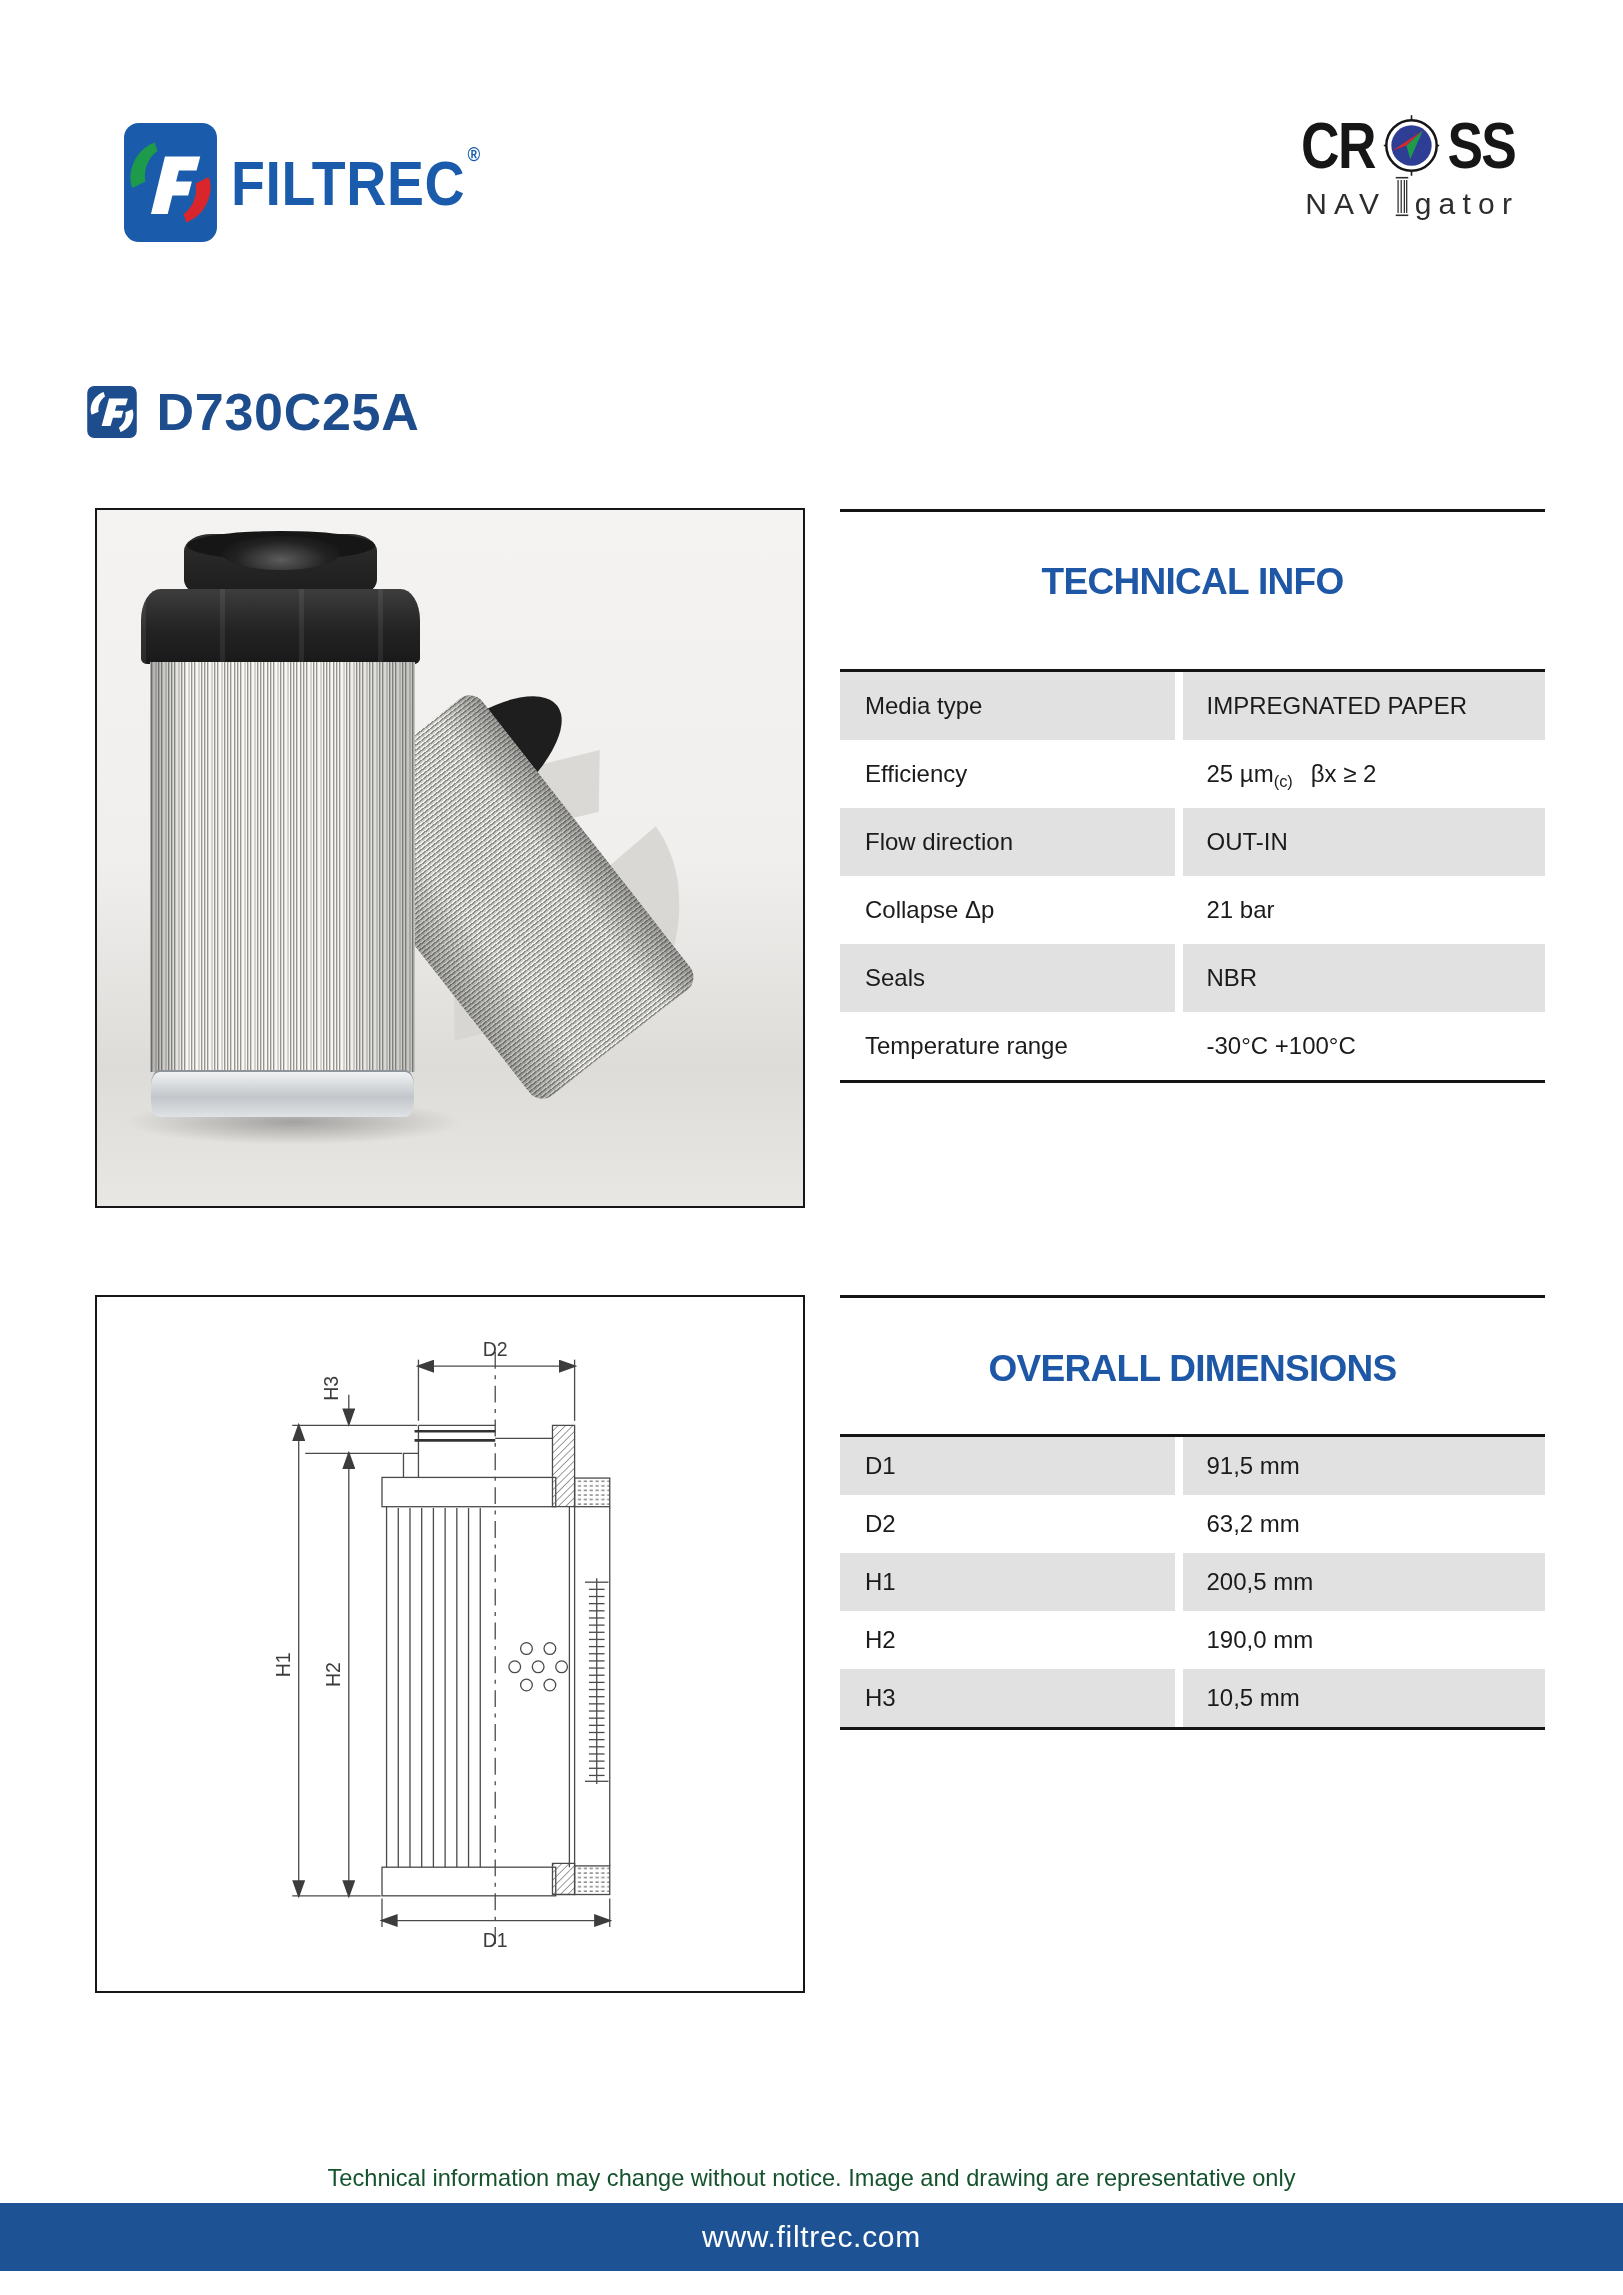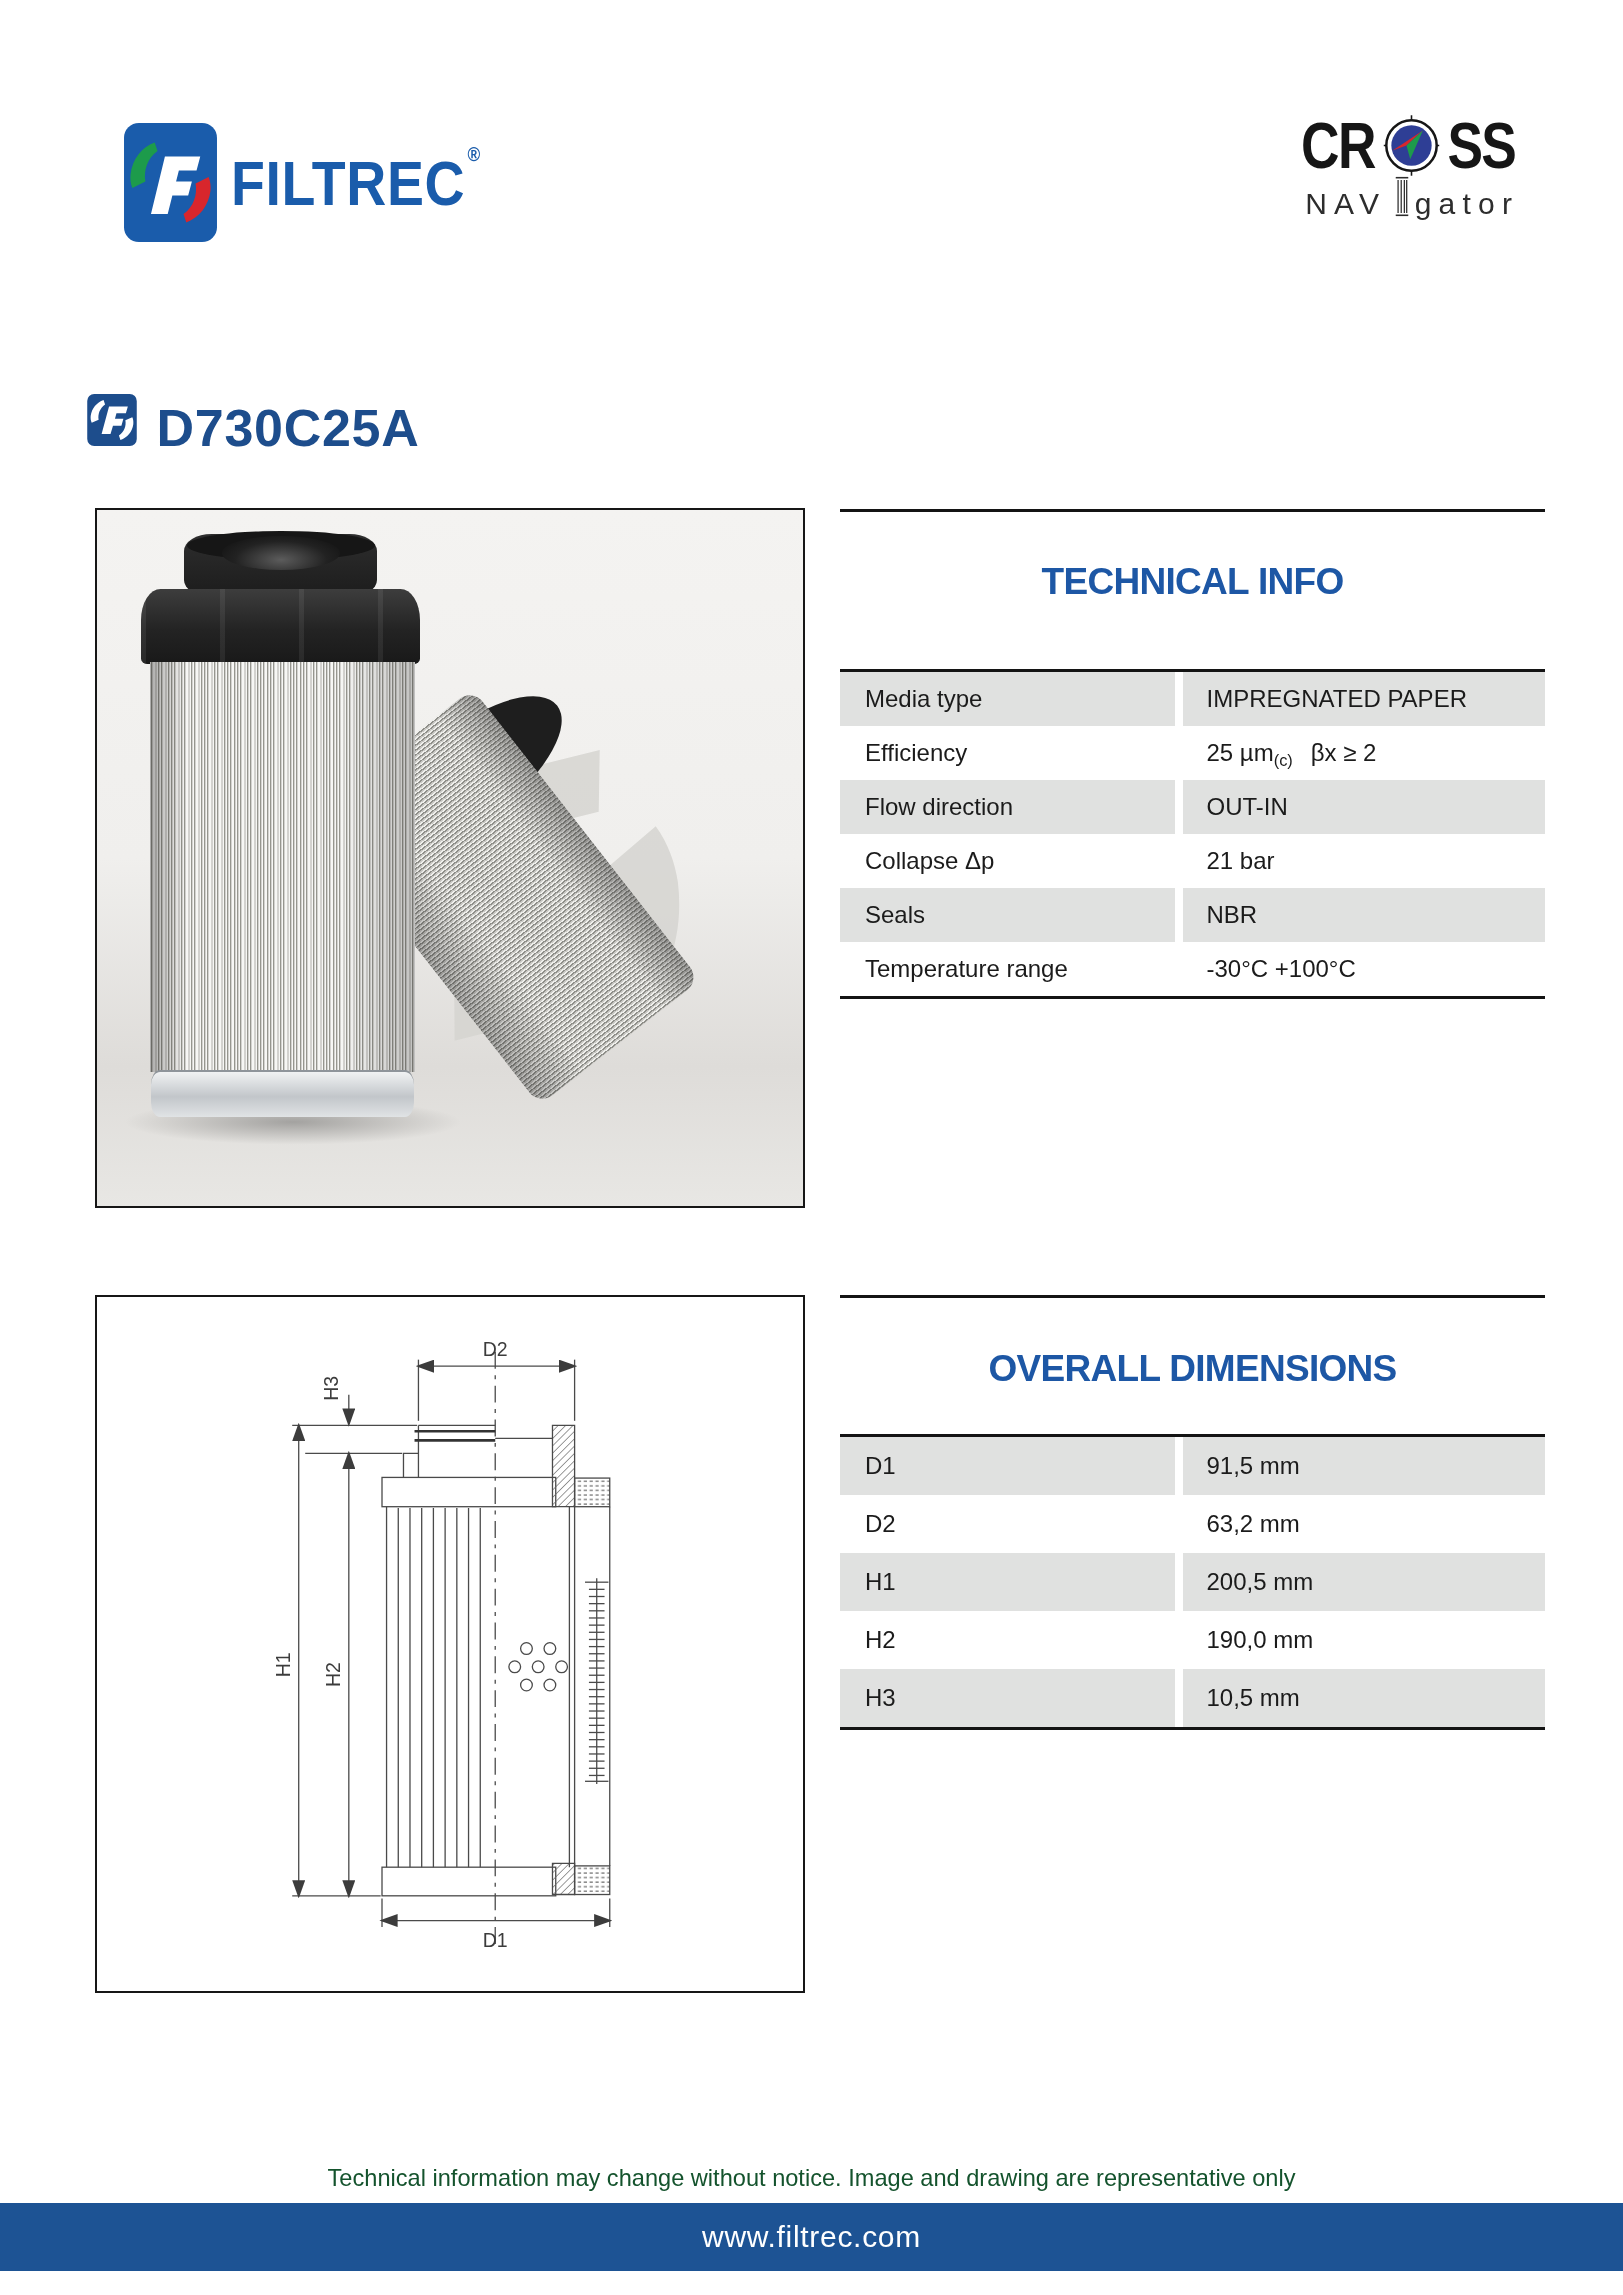--- a/index.html
+++ b/index.html
@@ -18,21 +18,21 @@
   .cross-row1 { display:flex; align-items:center; justify-content:flex-end; }
   .cross-txt { font-size:65px; font-weight:bold; color:#161616; letter-spacing:-2px; transform:scaleX(.82); transform-origin:center; white-space:nowrap; }
   .compass { width:63px; height:63px; margin:0 -2.6px; }
   .cross-row2 { display:flex; align-items:center; justify-content:flex-end; margin-top:-10.5px; padding-right:3.9px; }
   .nav-txt { font-size:30px; font-weight:normal; color:#2d2d2d; letter-spacing:7.2px;margin-top:14px; }
   .column-glyph { width:22px; height:47px; margin:0 1.3px 0 5.2px; }
 
   
   .product-row { left:87px; top:382px; display:flex; align-items:center; }
   .product-mark { width:50px; height:52px; }
-  .product-code { font-size:52px; font-weight:bold; color:#1d4d8c; margin-left:19.6px; letter-spacing:0.7px;margin-top:16px; }
+  .product-code { font-size:52px; font-weight:bold; color:#1d4d8c; margin-left:19.6px; letter-spacing:0.7px; }
 
   
   .photo-box { left:95px; top:508px; width:710px; height:700px; border:2.6px solid #161616; background:#efeeec; overflow:hidden; }
   .photo-inner { position:absolute; inset:0; background:linear-gradient(180deg,#f4f3f1 0%,#f0efed 50%,#dedcd9 80%,#e8e7e4 100%); }
   .watermark { position:absolute; left:151px; top:124px; width:510px; height:510px; opacity:.85; transform:rotate(-14deg); }
 
   .lying-end-rim { position:absolute; left:267px; top:216px; width:216px; height:92px; border-radius:50%; background:#1e1e1e; transform:rotate(-38deg); }
   .lying-body { position:absolute; left:224px; top:285px; width:370px; height:204px; transform:rotate(52deg); border-radius:17px;
     background:
       linear-gradient(180deg, rgba(40,40,40,.38) 0%, rgba(255,255,255,0) 22%, rgba(255,255,255,0) 72%, rgba(30,30,30,.30) 100%),
@@ -56,21 +56,21 @@
   .drawing-box { left:95px; top:1295px; width:710px; height:698px; border:2.6px solid #161616; background:#fff; }
   .drawing-box svg { width:100%; height:100%; }
   .dim-label { font-size:30px; fill:#3c3c3c; font-family:"Liberation Sans", sans-serif; }
 
   
   .section-rule { left:840px; width:705px; height:3.3px; background:#141414; }
   .section-title { left:840px; width:705px; text-align:center; font-size:37px; font-weight:bold; color:#1d57a5; letter-spacing:-0.7px; }
 
   .spec-table { left:840px; width:705px; border-top:3.3px solid #141414; border-bottom:3.3px solid #141414; }
   .spec-row { display:flex; }
-  .spec-row.h83 { height:54px; }
+  .spec-row.h83 { height:68px; }
   .spec-row.h88 { height:58px; }
   .cell-label { width:335px; padding-left:25px; display:flex; align-items:center; font-size:24px; }
   .col-gap { width:7.9px; background:#ffffff; }
   .cell-value { flex:1; padding-left:23.6px; display:flex; align-items:center; font-size:24px; }
   .spec-row.shaded .cell-label, .spec-row.shaded .cell-value { background:#e0e1e0; }
   .sub-note { font-size:16.4px; position:relative; top:7.9px; }
   .eff-suffix { margin-left:18px; }
 
   
   .footer-note { left:0; top:2165px; width:100%; text-align:center; font-size:23.6px; color:#14532d; }

